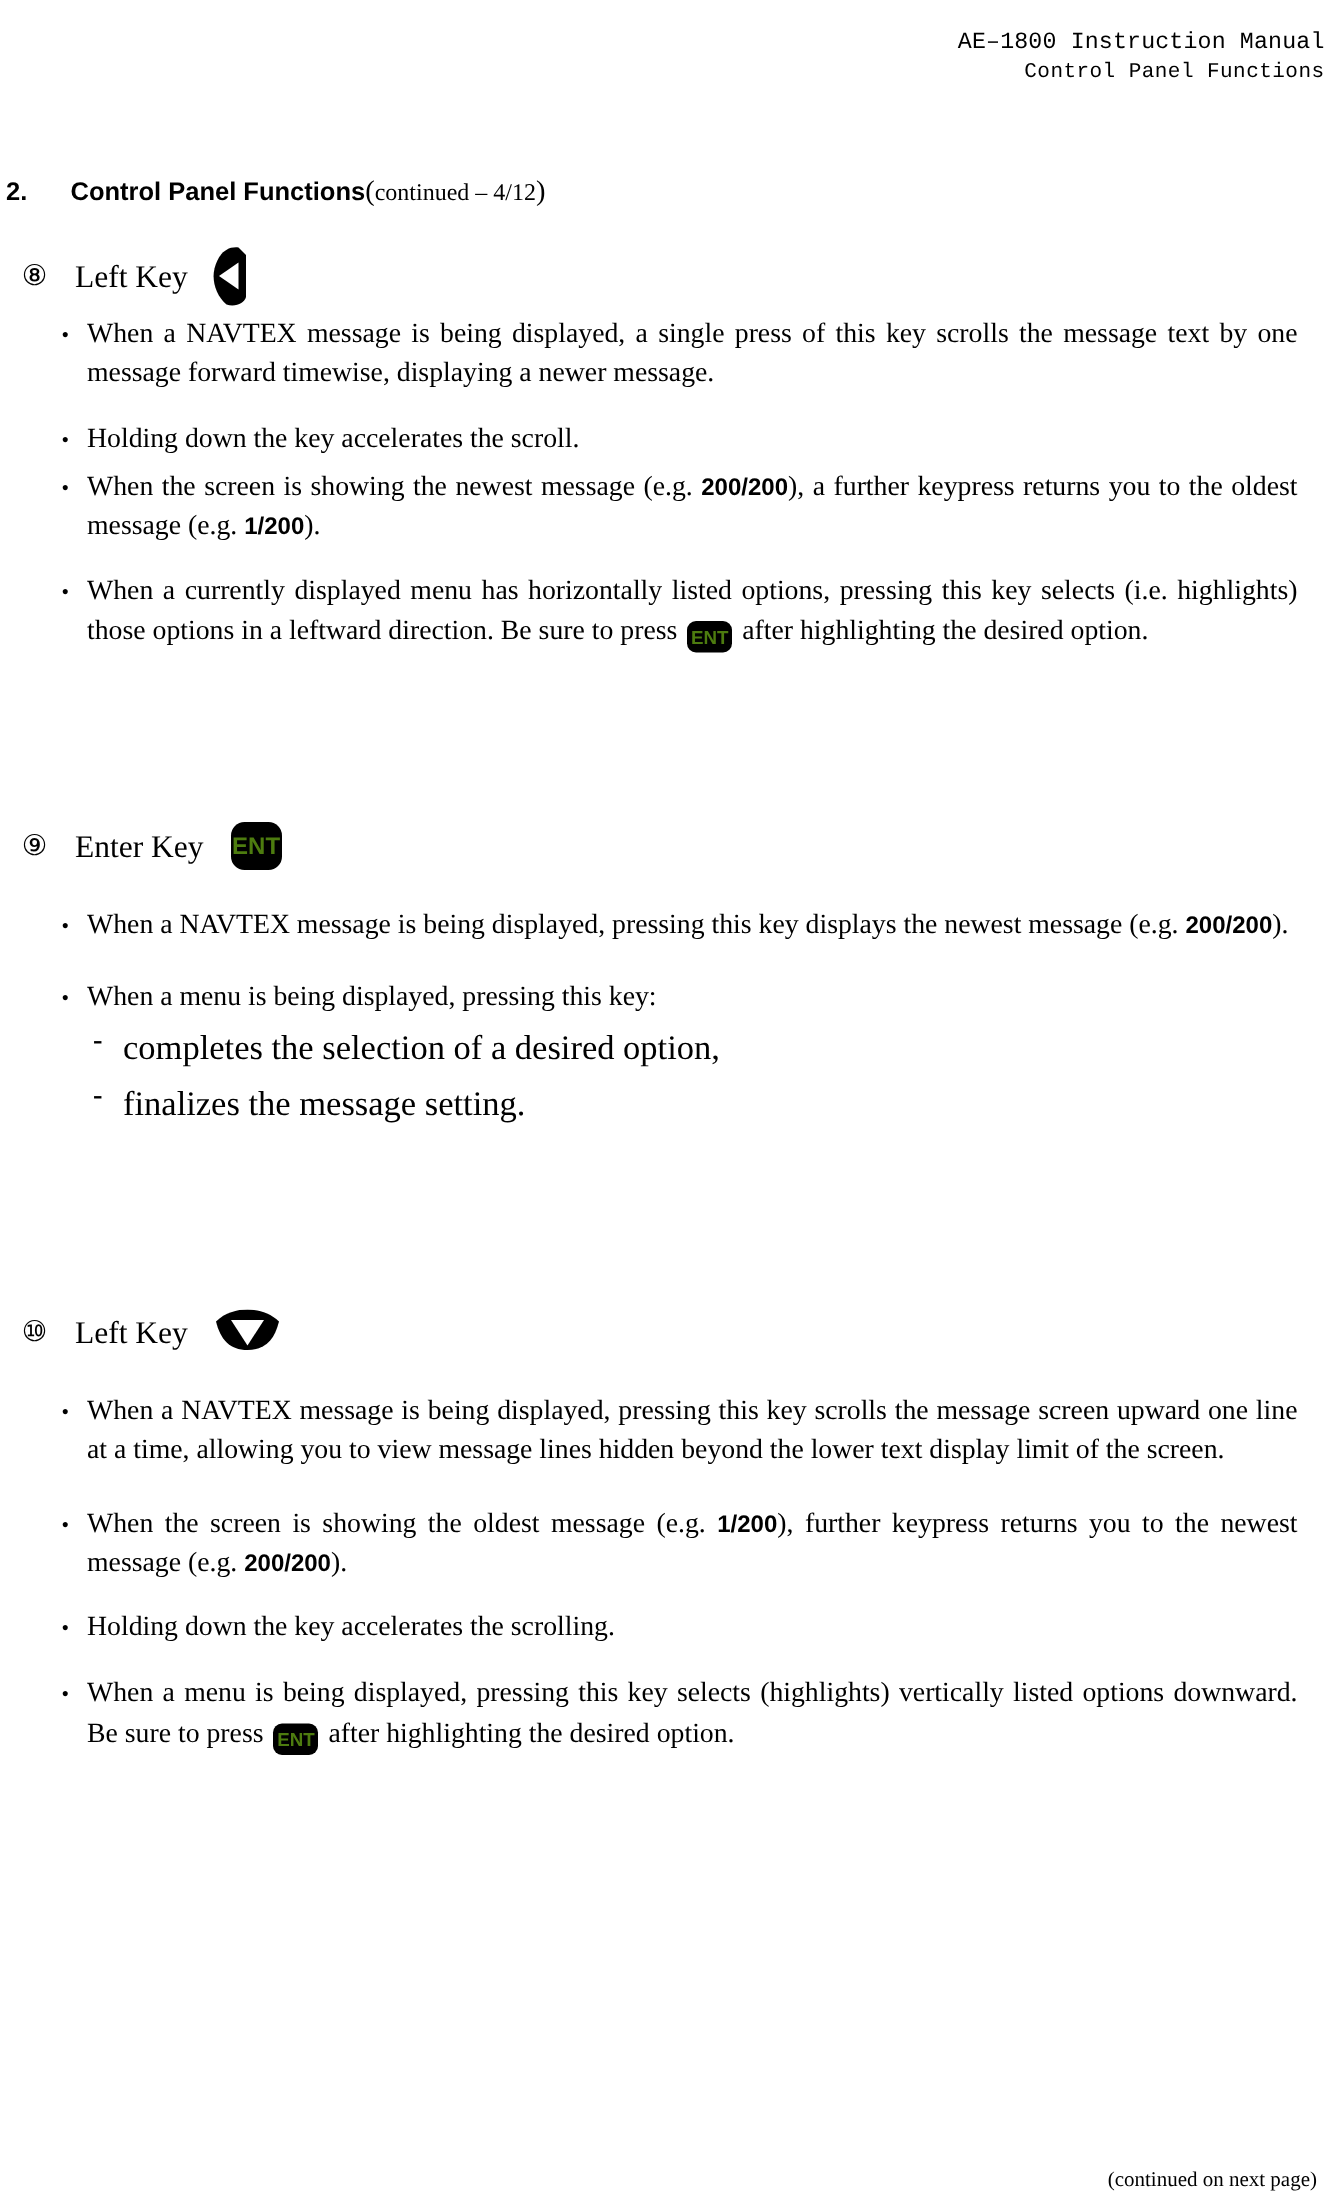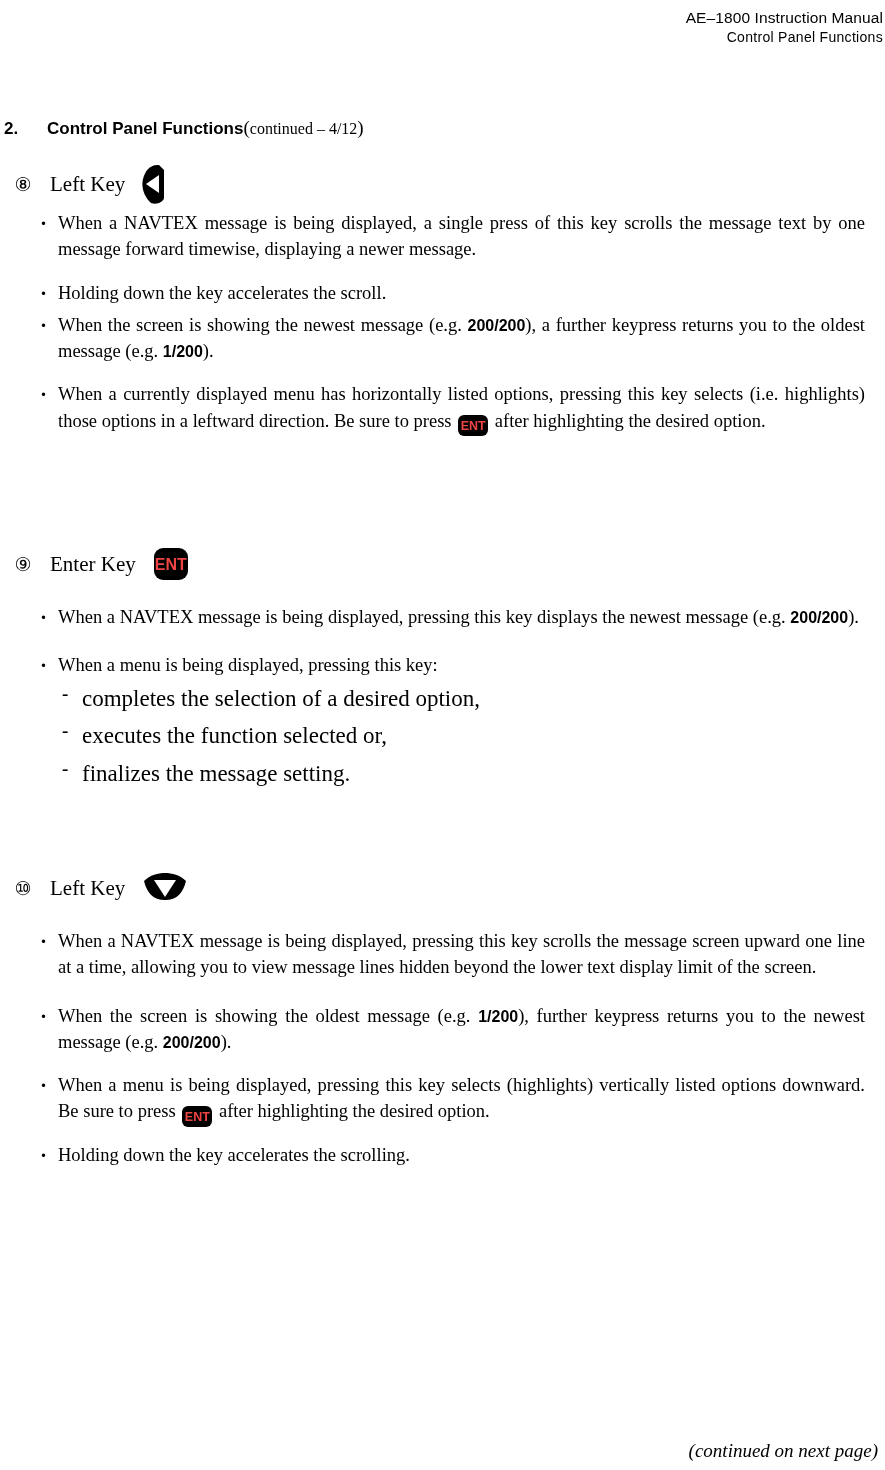--- a/index.html
+++ b/index.html
@@ -12,25 +12,25 @@
     height: 1470px;
     position: relative;
     font-family: "Liberation Serif", "DejaVu Serif", serif;
     color: #000000;
     overflow: hidden;
   }
 
   
   .page-header {
     position: absolute;
-    top: 6px;
+    top: 17px;
     left: 0;
     width: 883px;
     text-align: right;
-    font-family: Liberation Sans, sans-serif;
+    font-family: Liberation Mono, monospace;
     line-height: 1.25;
   }
   .hdr-line1 {
     font-size: 15.5px;
     letter-spacing: 0.1px;
     display: block;
     padding-top: 2px;
   }
   .hdr-line2 {
     font-size: 14px;
@@ -96,21 +96,21 @@
   .icon-down-key {
     width: 48px; height: 30px;
     margin-left: 16px;
     position: relative;
     vertical-align: middle;
   }
 
   .icon-ent {
     display: inline-block;
     background: #000000;
-    color: #ef4444;
+    color: #4d7c0f;
     font-family: "Liberation Sans", sans-serif;
     font-weight: bold;
     text-align: center;
     vertical-align: middle;
     border-radius: 7px;
     line-height: 1;
   }
   .icon-ent.big {
     width: 34px; height: 32px;
     font-size: 16px;
@@ -172,22 +172,21 @@
   
   .just { text-align: justify; text-justify: inter-word; }
 
   
   .page-footer {
     position: absolute;
     bottom: 8px;
     left: 0;
     width: 878px;
     text-align: right;
-    font-style: italic;
-    font-size: 19px;
+    font-size: 14px;
   }
 </style>
 </head>
 <body>
 
 <div class="page-header">
   <span class="hdr-line1">AE–1800 Instruction Manual</span>
   <span class="hdr-line2">Control  Panel  Functions</span>
 </div>
 
@@ -243,23 +242,20 @@
 
     <div class="bullet" style="margin-bottom:4px;margin-top:22px;">
       <span>When a menu is being displayed, pressing this key:</span>
     </div>
 
     <div class="subbullets">
       <div class="subbullet">
         <span>completes the selection of a desired option,</span>
       </div>
       <div class="subbullet">
-        <span>executes the function selected or,</span>
-      </div>
-      <div class="subbullet">
         <span>finalizes the message setting.</span>
       </div>
     </div>
   </div>
 </div>
 
 <div class="key-block" id="block-down">
 
   <div class="key-title-row">
     <span class="circ-num">⑩</span>
@@ -274,25 +270,25 @@
 
   <div class="bullets" style="margin-top:24px;">
     <div class="bullet just">
       <span>When a NAVTEX message is being displayed, pressing this key scrolls the message screen upward one line at a time, allowing you to view message lines hidden beyond the lower text display limit of the screen.</span>
     </div>
 
     <div class="bullet just" style="margin-top:22px;">
       <span>When the screen is showing the oldest message (e.g. </span><b class="num">1/200</b><span>), further keypress returns you to the newest message (e.g. </span><b class="num">200/200</b><span>).</span>
     </div>
 
-    <div class="bullet just">
-      <span>When a menu is being displayed, pressing this key selects (highlights) vertically listed options downward. Be sure to press </span><span class="icon-ent inline">ENT</span><span> after highlighting the desired option.</span>
-    </div>
-
     <div class="bullet" style="margin-bottom:18px;">
       <span>Holding down the key accelerates the scrolling.</span>
     </div>
+
+    <div class="bullet just">
+      <span>When a menu is being displayed, pressing this key selects (highlights) vertically listed options downward. Be sure to press </span><span class="icon-ent inline">ENT</span><span> after highlighting the desired option.</span>
+    </div>
   </div>
 </div>
 
 <div class="page-footer">
   <span>(continued on next page)</span>
 </div>
 
 </body></html>

